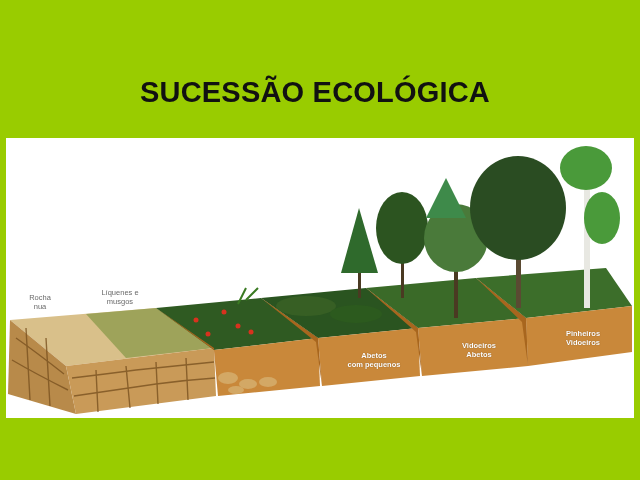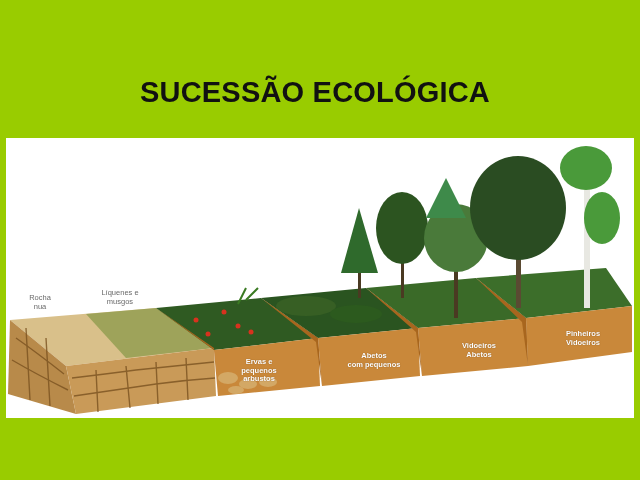--- a/index.html
+++ b/index.html
@@ -87,25 +87,20 @@
   </svg>
 
   <div class="lbl dark" style="left:14px;top:156px;width:40px;">
     <div>Rocha</div>
     <div>nua</div>
   </div>
   <div class="lbl dark" style="left:88px;top:151px;width:52px;">
     <div>Líquenes e</div>
     <div>musgos</div>
   </div>
-  <div class="lbl" style="left:228px;top:220px;width:50px;">
-    <div>Ervas e</div>
-    <div>pequenos</div>
-    <div>arbustos</div>
-  </div>
   <div class="lbl" style="left:336px;top:214px;width:64px;">
     <div>Abetos</div>
     <div>com pequenos</div>
   </div>
   <div class="lbl" style="left:448px;top:204px;width:50px;">
     <div>Vidoeiros</div>
     <div>Abetos</div>
   </div>
   <div class="lbl" style="left:550px;top:192px;width:54px;">
     <div>Pinheiros</div>

